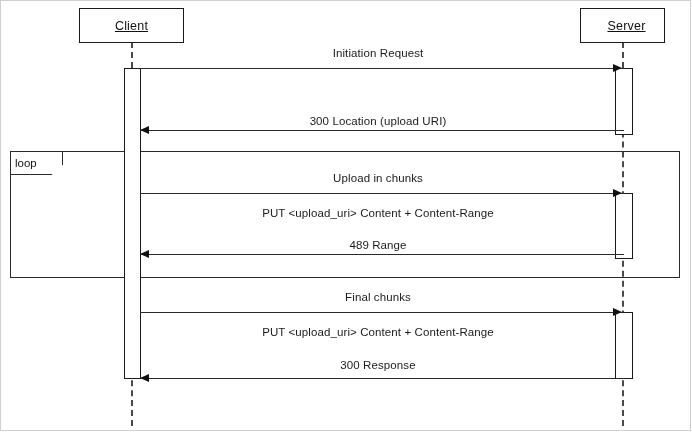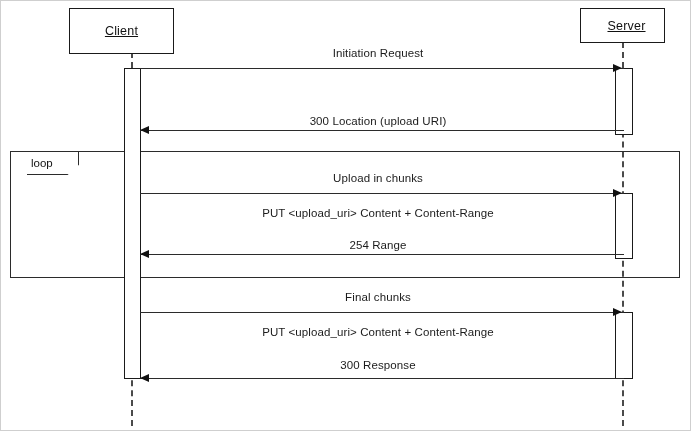--- a/index.html
+++ b/index.html
@@ -93,40 +93,39 @@
   }
   .fragment-tab {
     position: absolute;
     box-sizing: border-box;
     background: #ffffff;
     border-right: 1px solid #2b2b2b;
     border-bottom: 1px solid #2b2b2b;
     clip-path: polygon(0 0, 100% 0, 100% 55%, 78% 100%, 0 100%);
     display: flex;
     align-items: center;
-    margin-left: 16px;
   }
   .fragment-tab-label {
     font-size: 11.5px;
     color: #111111;
     padding-left: 4px;
     white-space: nowrap;
   }
 </style>
 </head>
 <body>
 
 <div id="canvas">
 
   <div class="page-frame"></div>
 
   <div class="lifeline" style="left:131px; top:42px; height:384px;"></div>
   <div class="lifeline" style="left:622px; top:42px; height:384px;"></div>
 
-  <div class="participant-box" style="left:69px; top:8px; width:105px; height:46px;">
+  <div class="participant-box" style="left:79px; top:8px; width:105px; height:35px;">
     <span class="participant-label">Client</span>
   </div>
 
   <div class="participant-box" style="left:580px; top:8px; width:85px; height:35px;padding-left:8px;">
     <span class="participant-label">Server</span>
   </div>
 
   <div class="fragment" style="left:10px; top:151px; width:670px; height:127px;"></div>
   <div class="fragment-tab" style="left:11px; top:152px; width:52px; height:23px;">
     <span class="fragment-tab-label">loop</span>
@@ -148,21 +147,21 @@
   <div class="msg-label" style="left:141px; top:115px; width:474px;">300 Location (upload URI)</div>
 
   <div class="msg-label" style="left:141px; top:172px; width:474px;">Upload in chunks</div>
 
   <div class="msg-line" style="left:140px; top:193px; width:484px;"></div>
   <div class="arrowhead right" style="left:613px; top:189px;"></div>
   <div class="msg-label" style="left:141px; top:207px; width:474px;">PUT &lt;upload_uri&gt; Content + Content-Range</div>
 
   <div class="msg-line" style="left:140px; top:254px; width:484px;"></div>
   <div class="arrowhead left" style="left:140px; top:250px;"></div>
-  <div class="msg-label" style="left:141px; top:239px; width:474px;">254 Range</div>
+  <div class="msg-label" style="left:141px; top:239px; width:474px;">489 Range</div>
 
   <div class="msg-label" style="left:141px; top:291px; width:474px;">Final chunks</div>
 
   <div class="msg-line" style="left:140px; top:312px; width:484px;"></div>
   <div class="arrowhead right" style="left:613px; top:308px;"></div>
   <div class="msg-label" style="left:141px; top:326px; width:474px;">PUT &lt;upload_uri&gt; Content + Content-Range</div>
 
   <div class="msg-line" style="left:140px; top:378px; width:484px;"></div>
   <div class="arrowhead left" style="left:140px; top:374px;"></div>
   <div class="msg-label" style="left:141px; top:359px; width:474px;">300 Response</div>

